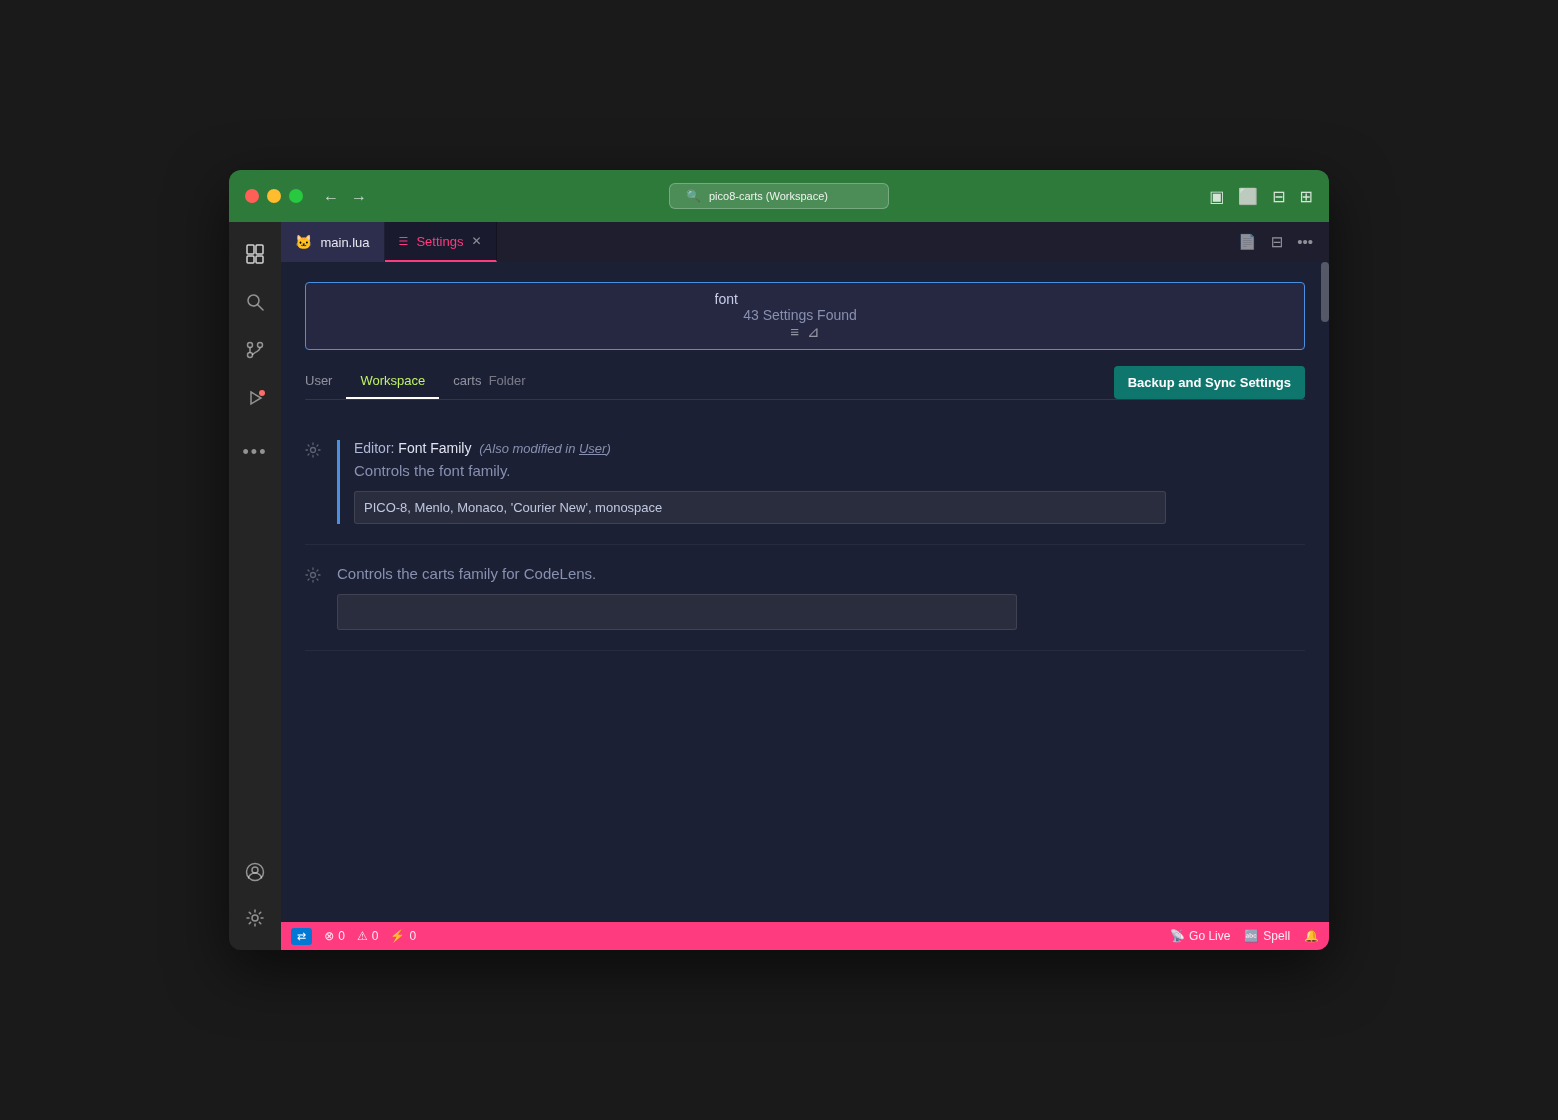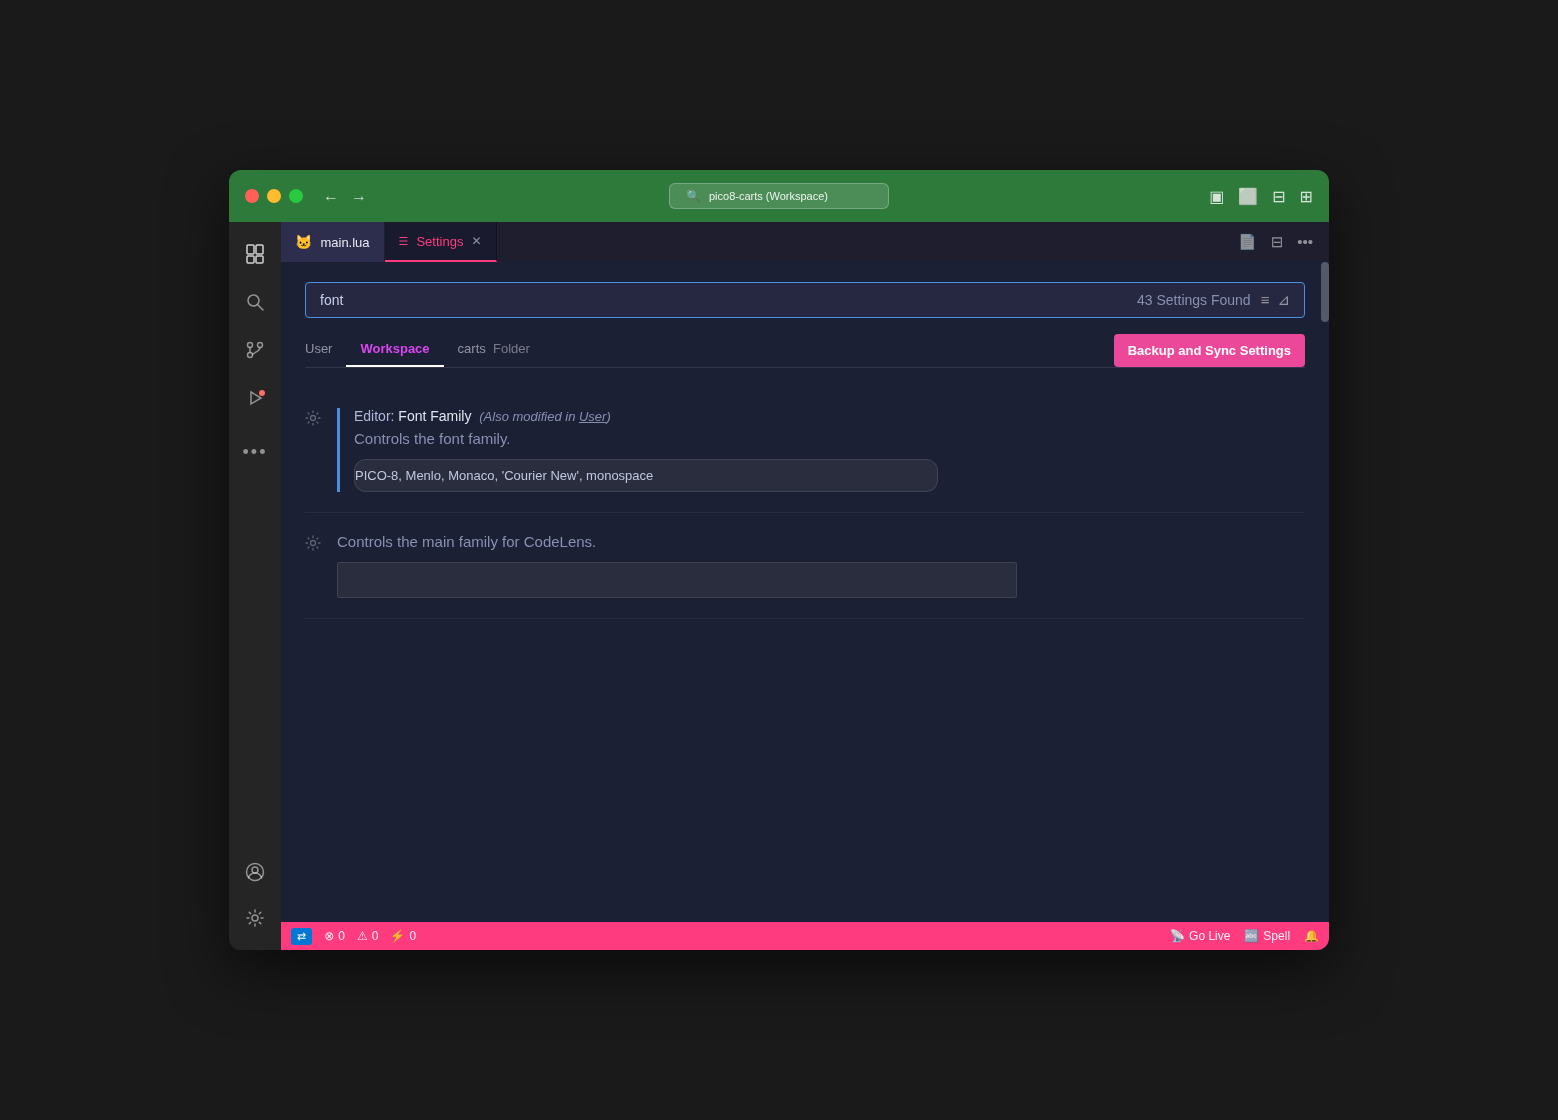--- a/index.html
+++ b/index.html
@@ -170,20 +170,21 @@
     }
     
     .settings-search-bar {
       display: flex;
       align-items: center;
       background: #252840;
       border: 1px solid #4a90e2;
       border-radius: 4px;
       padding: 8px 14px;
       margin-bottom: 16px;
+      flex-direction: column;
     }
     .settings-search-input {
       flex: 1;
       background: transparent;
       border: none;
       outline: none;
       color: #c8cce8;
       font-size: 14px;
     }
     .settings-found-count {
@@ -206,42 +207,42 @@
       padding-bottom: 0;
     }
     .settings-tab {
       padding: 6px 14px 10px 14px;
       font-size: 13px;
       cursor: pointer;
       color: rgba(255,255,255,0.5);
       position: relative;
     }
     .settings-tab.active {
-      color: #d946ef;
-      font-weight: 700;
+      color: #bef264;
+      font-weight: 400;
     }
     .settings-tab.active::after {
       content: '';
       position: absolute;
       bottom: -1px;
       left: 0;
       right: 0;
       height: 2px;
       background: #fff;
     }
     .settings-tab:first-child {
       padding-left: 0;
     }
     .settings-tab-folder {
       color: rgba(255,255,255,0.4);
       font-size: 13px;
     }
     .backup-sync-btn {
       margin-left: auto;
-      background: #ec4899;
+      background: #0f766e;
       color: #fff;
       border: none;
       border-radius: 4px;
       padding: 9px 14px;
       font-size: 13px;
       font-weight: 600;
       cursor: pointer;
       white-space: nowrap;
     }
     
@@ -279,25 +280,25 @@
       color: #8890b0;
     }
     .setting-desc {
       font-size: 15px;
       color: #8890b0;
       margin-bottom: 12px;
     }
     .setting-input {
       background: #2a2d3e;
       border: 1px solid rgba(255,255,255,0.1);
-      border-radius: 12px;
-      padding: 8px 0;
+      border-radius: 3px;
+      padding: 8px 9px;
       color: #c0c8e0;
       font-size: 13px;
-      width: 584px;
+      width: 812px;
       max-width: 100%;
     }
     .setting-input-empty {
       background: #2a2d3e;
       border: 1px solid rgba(255,255,255,0.1);
       border-radius: 3px;
       padding: 8px 12px;
       width: 680px;
       max-width: 100%;
       height: 36px;
@@ -514,21 +515,21 @@
         </div>
 
         <div class="setting-item">
           <div class="setting-gear-icon">
             <svg width="16" height="16" viewBox="0 0 16 16" fill="none">
               <circle cx="8" cy="8" r="2.5" stroke="rgba(255,255,255,0.3)" stroke-width="1.3"></circle>
               <path d="M8 1v1.5M8 13.5V15M1 8h1.5M13.5 8H15M3.05 3.05l1.06 1.06M11.89 11.89l1.06 1.06M3.05 12.95l1.06-1.06M11.89 4.11l1.06-1.06" stroke="rgba(255,255,255,0.3)" stroke-width="1.3" stroke-linecap="round"></path>
             </svg>
           </div>
           <div class="setting-body">
-            <div class="setting-desc">Controls the main family for CodeLens.</div>
+            <div class="setting-desc">Controls the carts family for CodeLens.</div>
             <div class="setting-input-empty"></div>
           </div>
         </div>
 
         <div class="scrollbar-indicator"></div>
 
       </div>
 
       <div class="status-bar">
         <div class="status-left">

